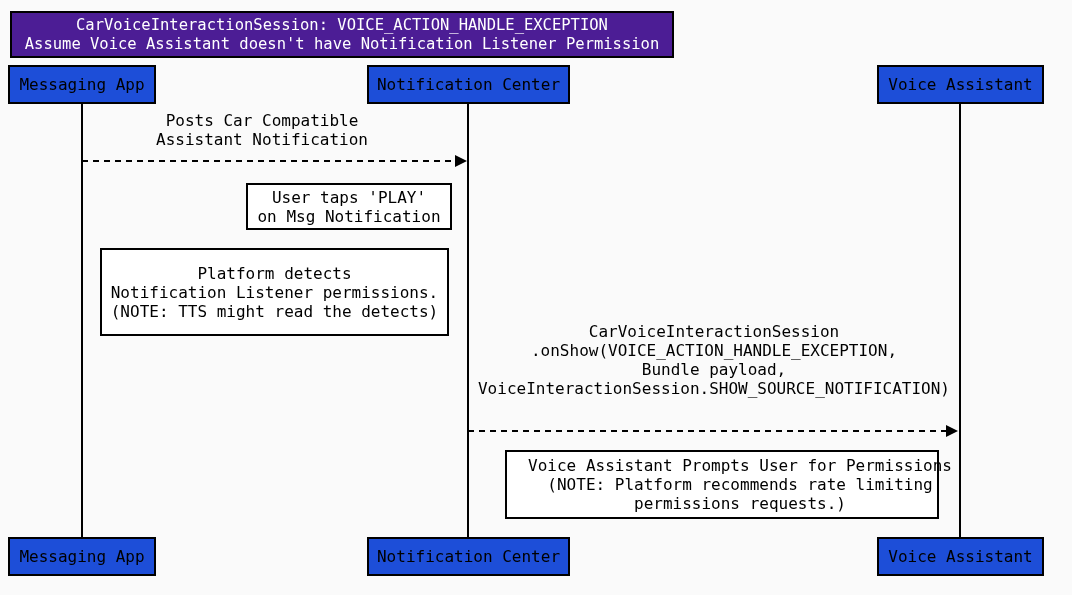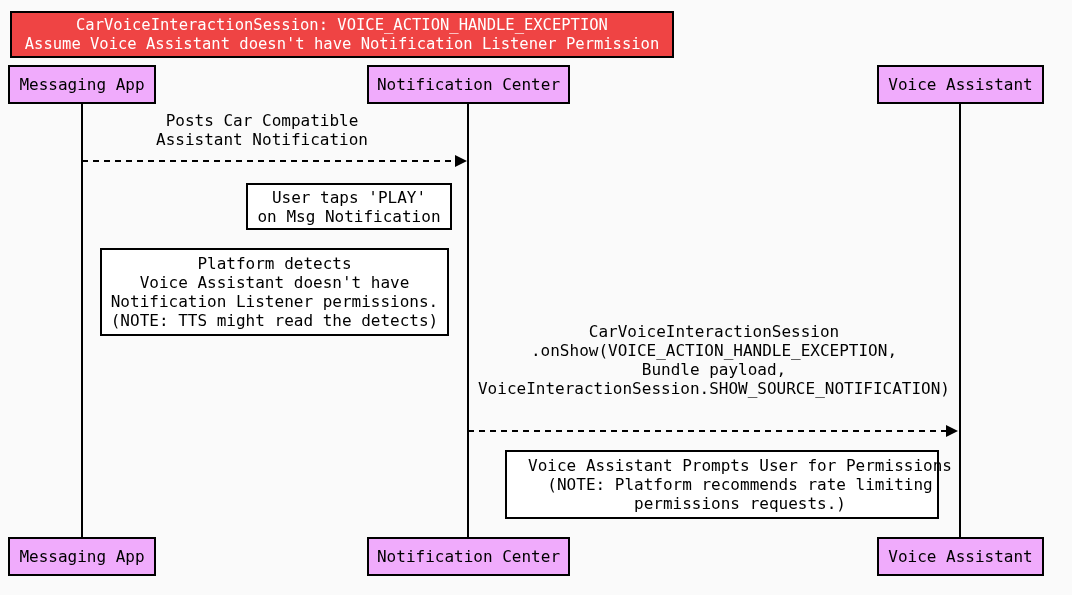--- a/index.html
+++ b/index.html
@@ -24,21 +24,21 @@
     flex-direction: column;
     align-items: center;
     justify-content: center;
     font-size: 15.5px;
     line-height: 19px;
     white-space: nowrap;
   }
   .actor-box {
     position: absolute;
     height: 39px;
-    background: #f0abfc;
+    background: #1d4ed8;
     border: 2px solid #000;
     box-sizing: border-box;
     display: flex;
     align-items: center;
     justify-content: center;
     white-space: nowrap;
   }
   .lifeline {
     position: absolute;
     top: 104px;
@@ -74,21 +74,21 @@
     border-top: 6px solid transparent;
     border-bottom: 6px solid transparent;
     border-left: 12px solid #000;
   }
 </style>
 </head>
 <body>
 
 <div class="canvas" style="background: rgb(250, 250, 250);">
 
-  <div class="title-box" style="background: #ef4444; color: rgb(255, 255, 255);">
+  <div class="title-box" style="background: #4c1d95; color: rgb(255, 255, 255);">
     <div>CarVoiceInteractionSession: VOICE_ACTION_HANDLE_EXCEPTION</div>
     <div>Assume Voice Assistant doesn't have Notification Listener Permission</div>
   </div>
 
   <div class="actor-box" style="left:8px; top:65px; width:148px;">
     <span>Messaging App</span>
   </div>
   <div class="actor-box" style="left:367px; top:65px; width:203px;">
     <span>Notification Center</span>
   </div>
@@ -107,21 +107,20 @@
   <div class="dash-line" style="left:82px; top:160px; width:374px;"></div>
   <div class="arrowhead" style="left:455px; top:155px;"></div>
 
   <div class="note-box" style="left:246px; top:183px; width:206px; height:47px;">
     <div>User taps 'PLAY'</div>
     <div>on Msg Notification</div>
   </div>
 
   <div class="note-box" style="left:100px; top:248px; width:349px; height:88px;">
     <div>Platform detects</div>
-    <div>Voice Assistant doesn't have</div>
     <div>Notification Listener permissions.</div>
     <div>(NOTE: TTS might read the detects)</div>
   </div>
 
   <div class="msg-label" style="left:468px; top:322px; width:492px;">
     <div>CarVoiceInteractionSession</div>
     <div>.onShow(VOICE_ACTION_HANDLE_EXCEPTION,</div>
     <div>Bundle payload,</div>
     <div>VoiceInteractionSession.SHOW_SOURCE_NOTIFICATION)</div>
   </div>

